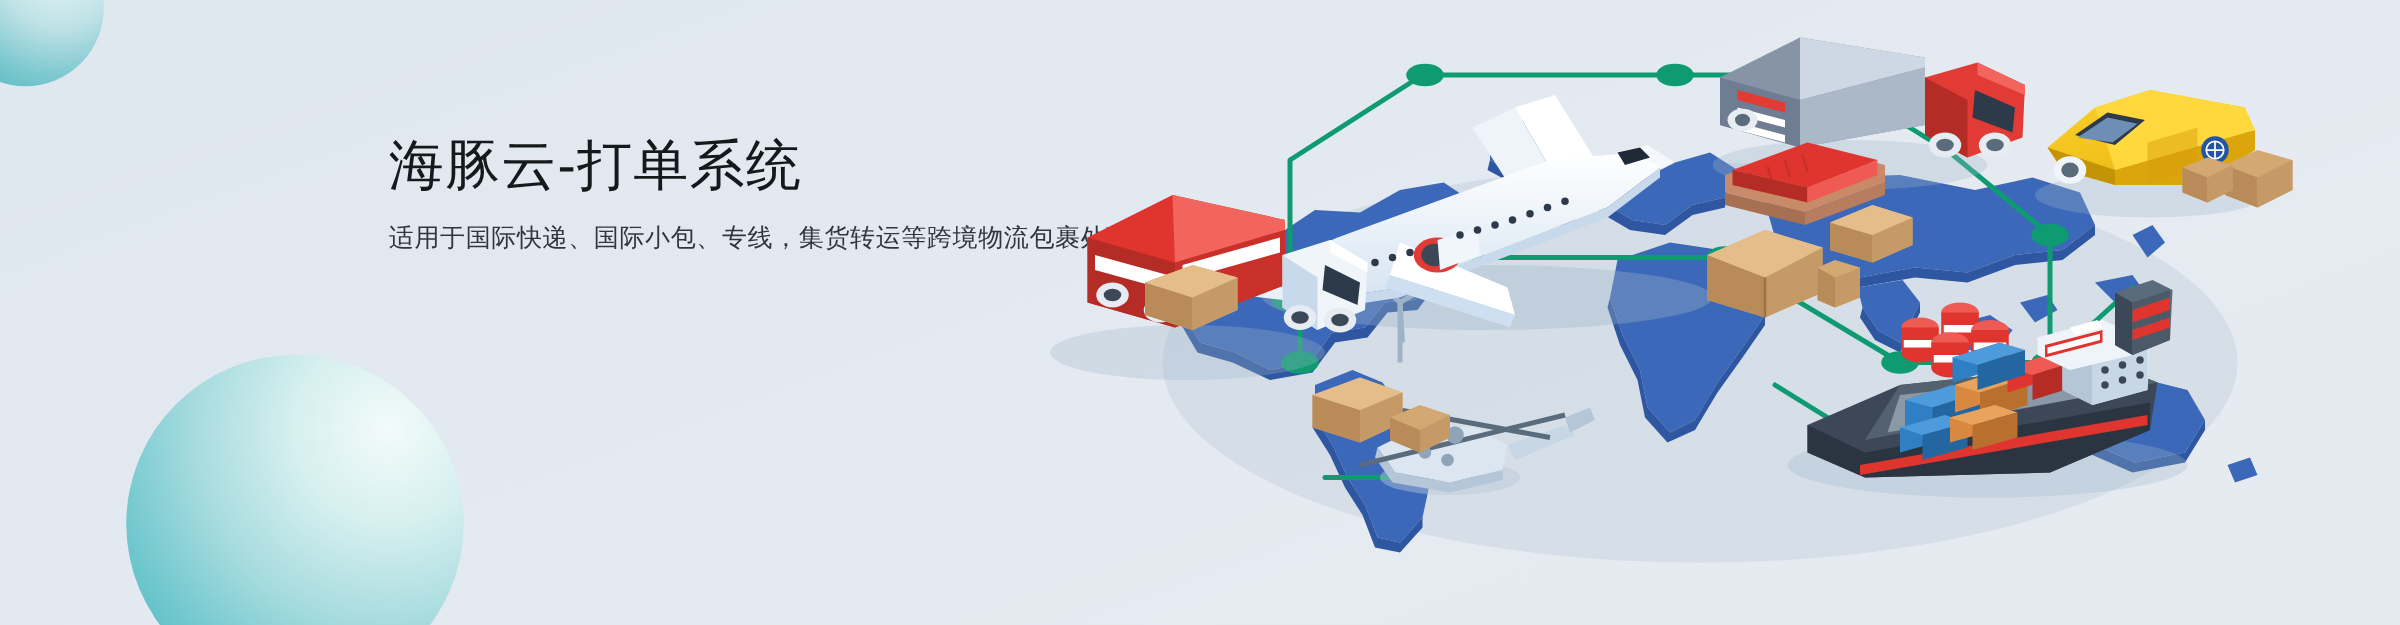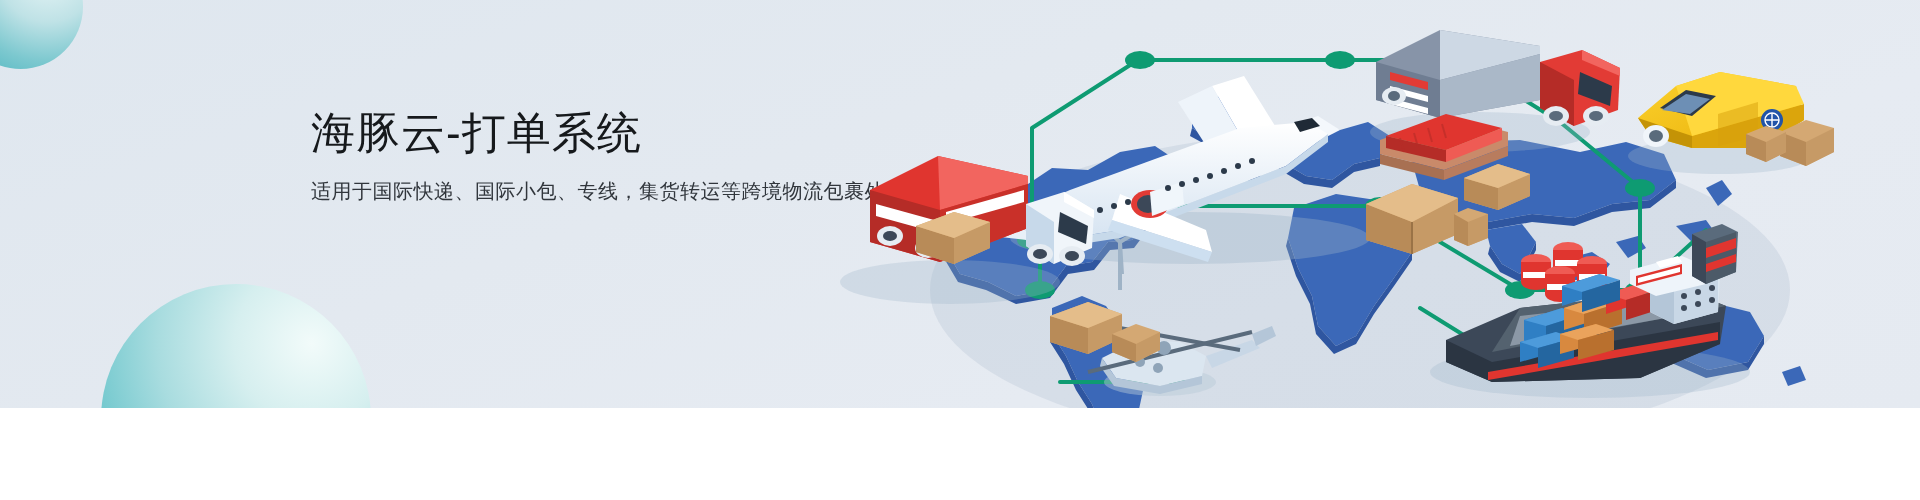--- a/index.html
+++ b/index.html
@@ -1,21 +1,21 @@
 <!DOCTYPE html>
 <html><head>
 <meta charset="utf-8">
 <style>
   html,body{margin:0;padding:0;}
   body{
     width:1920px;height:500px;overflow:hidden;
     font-family:"Liberation Sans","DejaVu Sans",sans-serif;
   }
   .banner{
-    position:relative;width:1920px;height:408px;overflow:hidden;
+    position:relative;width:1920px;height:500px;overflow:hidden;
     background:linear-gradient(160deg,#dfe7ef 0%,#e3e9f0 40%,#e6ebf2 70%,#e5eaf1 100%);
   }
   
   .deco-tl{
     position:absolute;left:-42px;top:-56px;width:125px;height:125px;border-radius:50%;
     background:radial-gradient(circle at 72% 22%,#eaf6f7 0%,#bfe2e6 38%,#7cc8cf 68%,#45b2bd 100%);
   }
   .deco-bl{
     position:absolute;left:101px;top:284px;width:270px;height:270px;border-radius:50%;
     background:radial-gradient(circle at 78% 22%,#f2fbfa 0%,#d6efef 26%,#a8dcdf 52%,#6fc7cd 76%,#3db3bd 100%);

